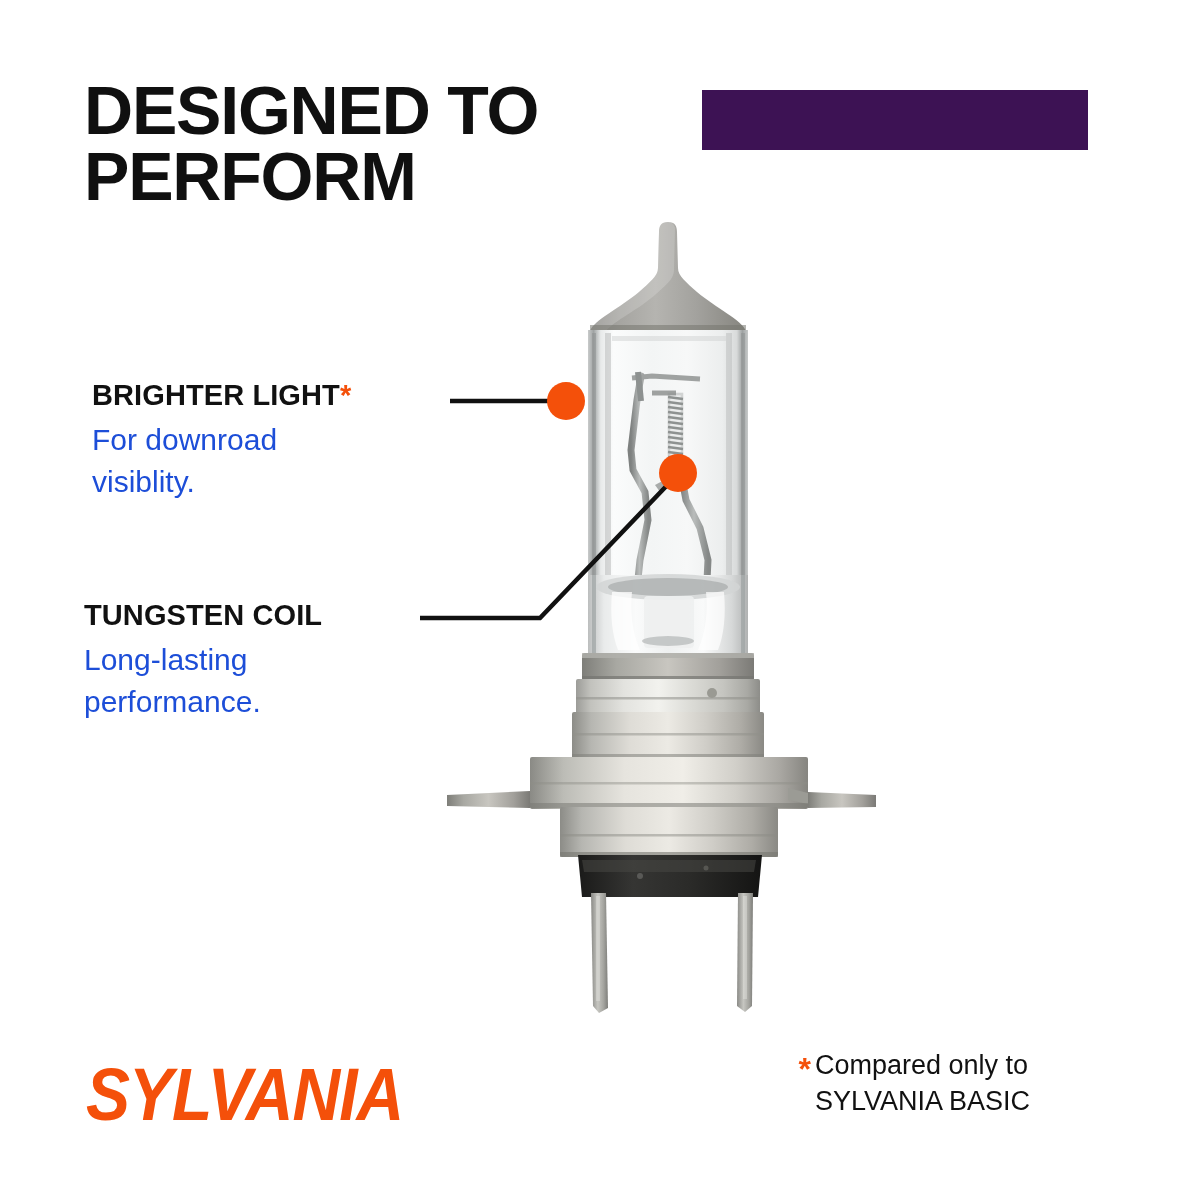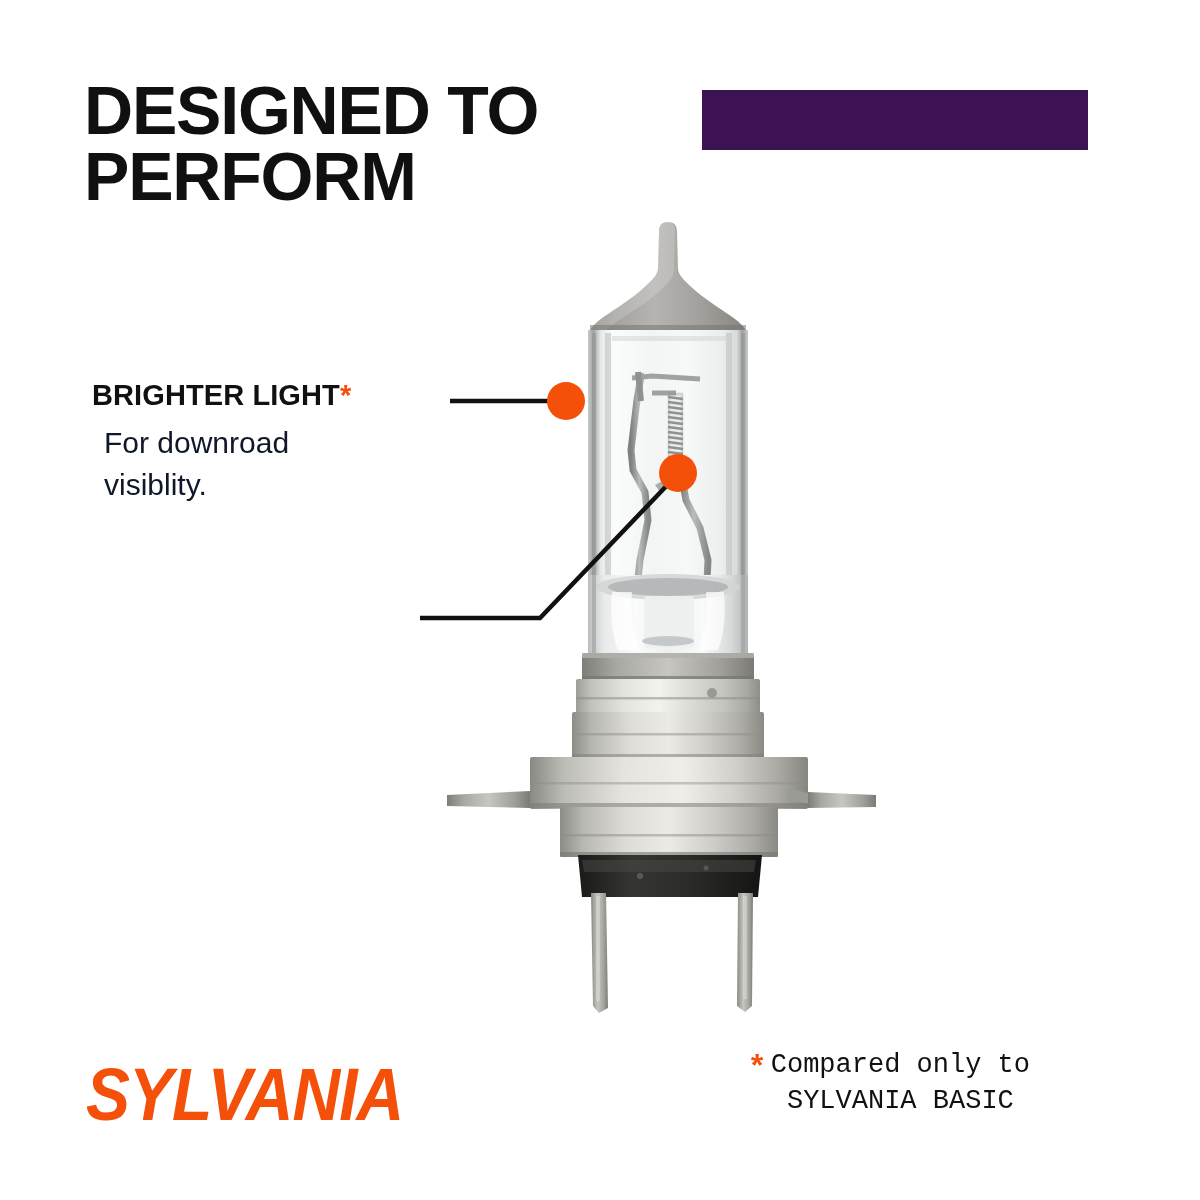--- a/index.html
+++ b/index.html
@@ -57,22 +57,22 @@
     margin: 0 0 9px 0;
     white-space: nowrap;
   }
   .callout-title .star { color: #f4500a; font-weight: bold; }
 
   .callout-body {
     font-family: "Liberation Sans", sans-serif;
     font-weight: 400;
     font-size: 30px;
     line-height: 1.38;
-    color: #0f172a;
-    margin: 12px;
+    color: #1d4ed8;
+    margin: 0;
     white-space: pre-line;
   }
 
   
   #leader-svg {
     position: absolute;
     left: 0; top: 0;
     width: 1200px; height: 1200px;
     pointer-events: none;
   }
@@ -96,22 +96,22 @@
     letter-spacing: -1px;
     color: #f4500a;
     transform: scaleY(1.12);
     transform-origin: left top;
   }
 
   #footnote {
     position: absolute;
     right: 58px;
     top: 1048px;
-    text-align: center;
-    font-family: Liberation Mono, monospace;
+    text-align: left;
+    font-family: Liberation Sans, sans-serif;
     font-size: 27px;
     line-height: 1.33;
     color: #111111;
     white-space: pre-line;
   }
   #footnote .fn-star {
     color: #f4500a;
     font-size: 32px;
     font-weight: bold;
     margin-right: 4px;
@@ -352,19 +352,24 @@
     <polyline points="420,618 540,618 676,476" fill="none" stroke="#111111" stroke-width="4.5" stroke-linejoin="miter" stroke-linecap="butt"></polyline>
     <circle cx="678" cy="473" r="19" fill="#f4500a"></circle>
   </svg>
 
   <div class="callout" id="callout-1">
     <div class="callout-title"><span>BRIGHTER LIGHT</span><span class="star">*</span></div>
     <div class="callout-body">For downroad
 visiblity.</div>
   </div>
 
+  <div class="callout" id="callout-2">
+    <div class="callout-title"><span>TUNGSTEN COIL</span></div>
+    <div class="callout-body">Long-lasting
+performance.</div>
+  </div>
 
   <div id="logo">SYLVANIA</div>
 
   <div id="footnote"><span class="fn-star">*</span><span class="fn-lines">Compared only to
 SYLVANIA BASIC</span></div>
 
 </div>
 
 </body></html>

